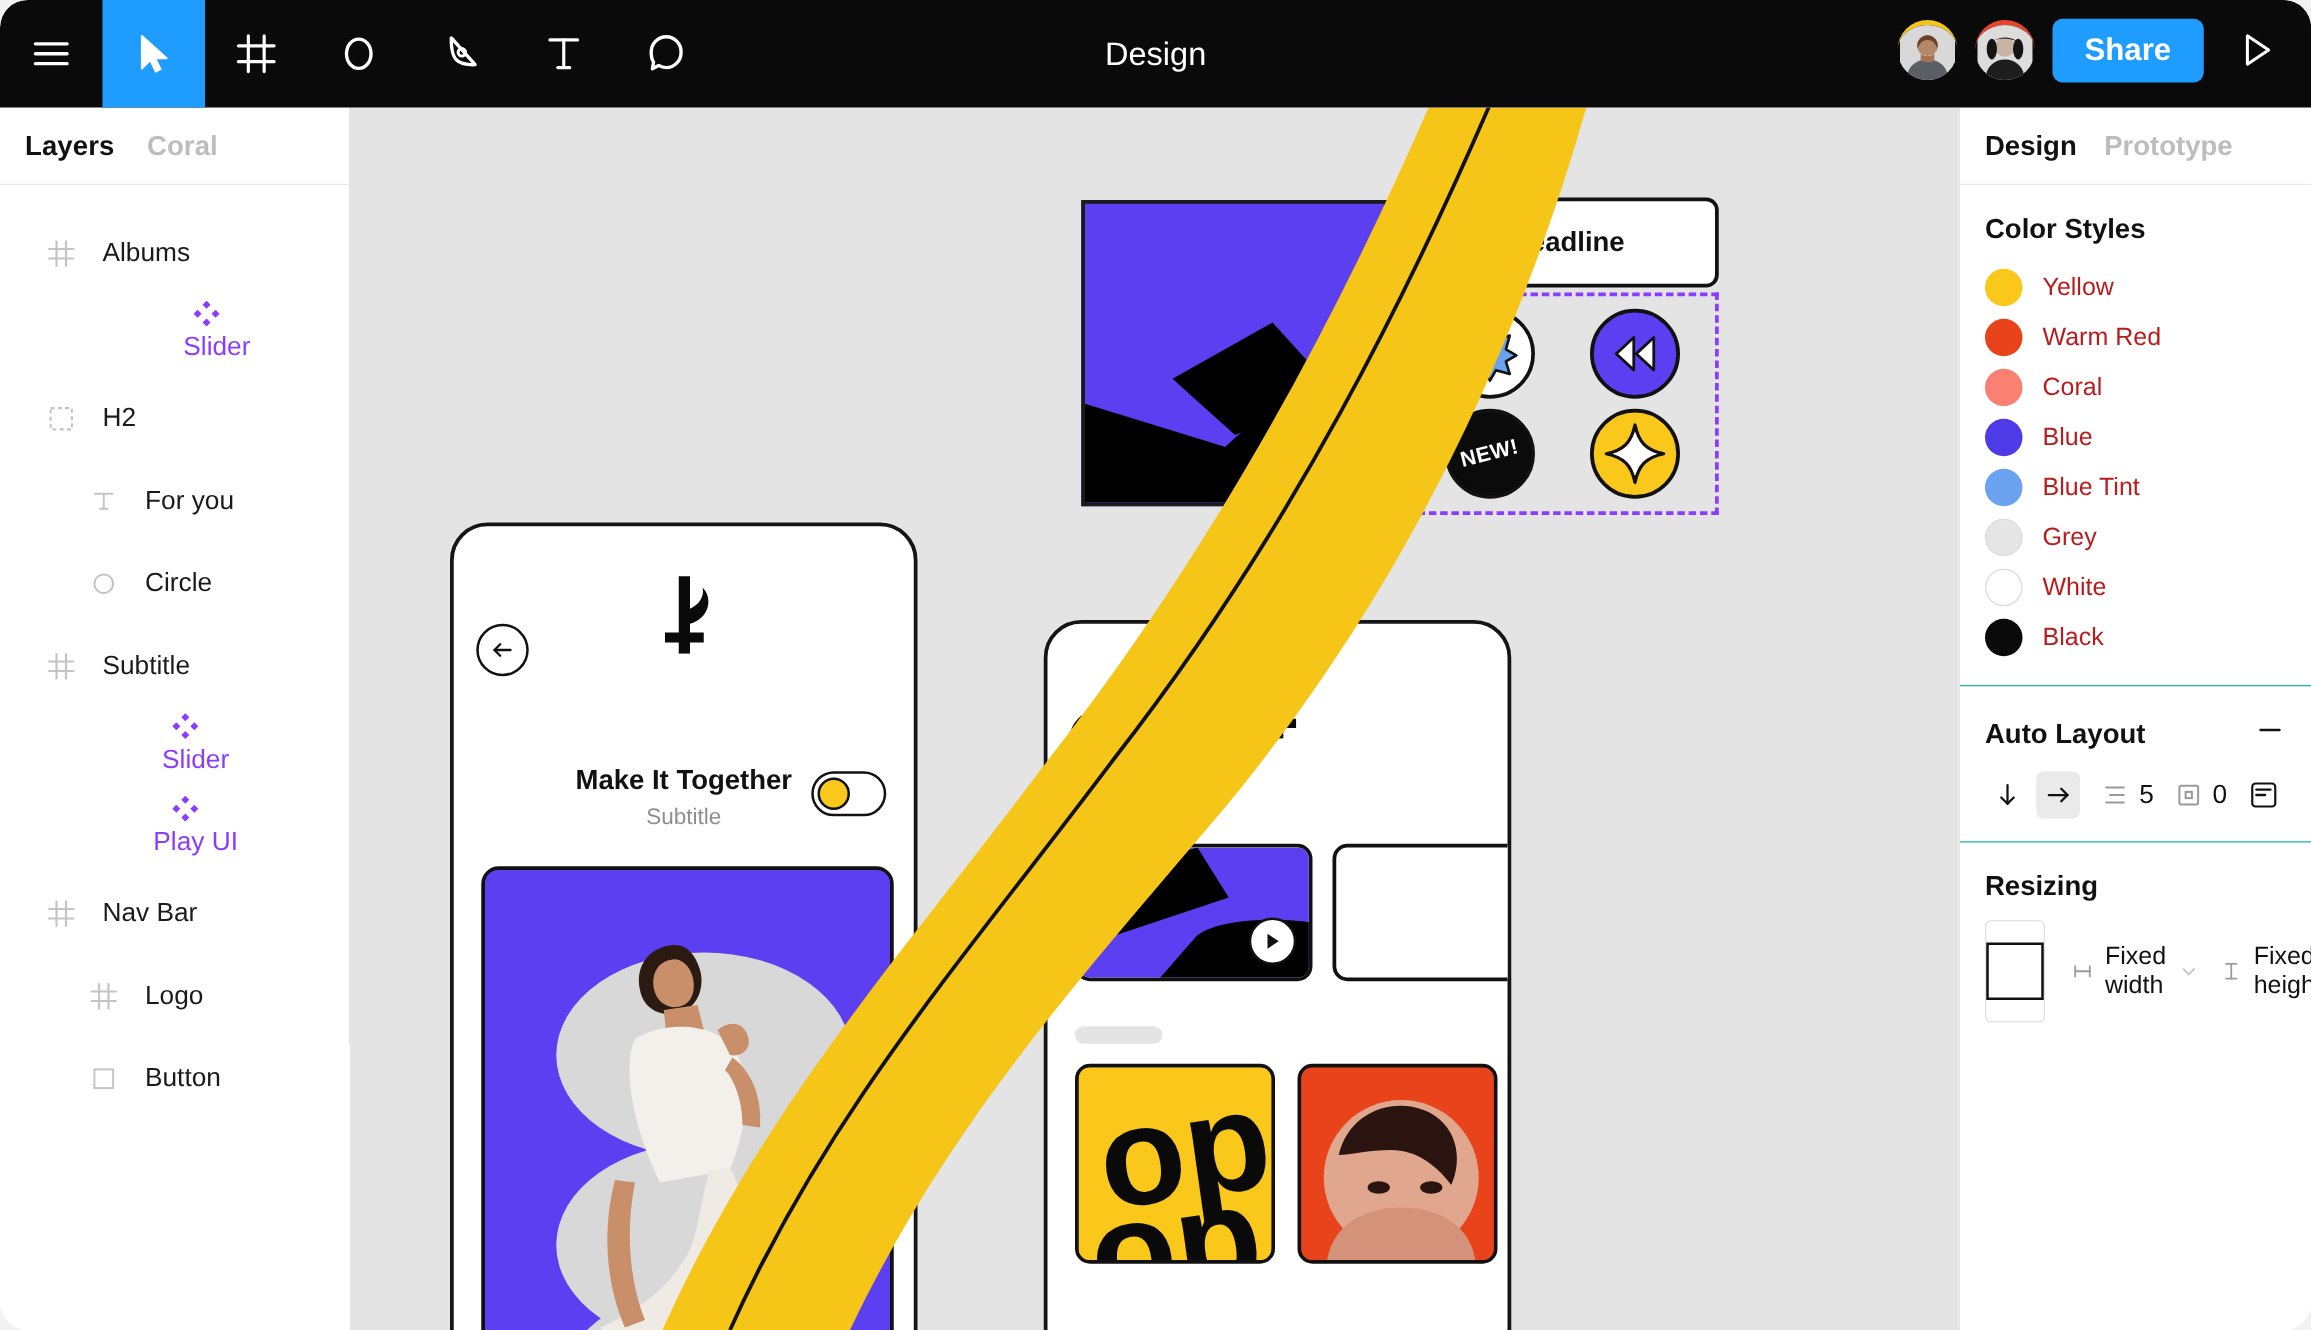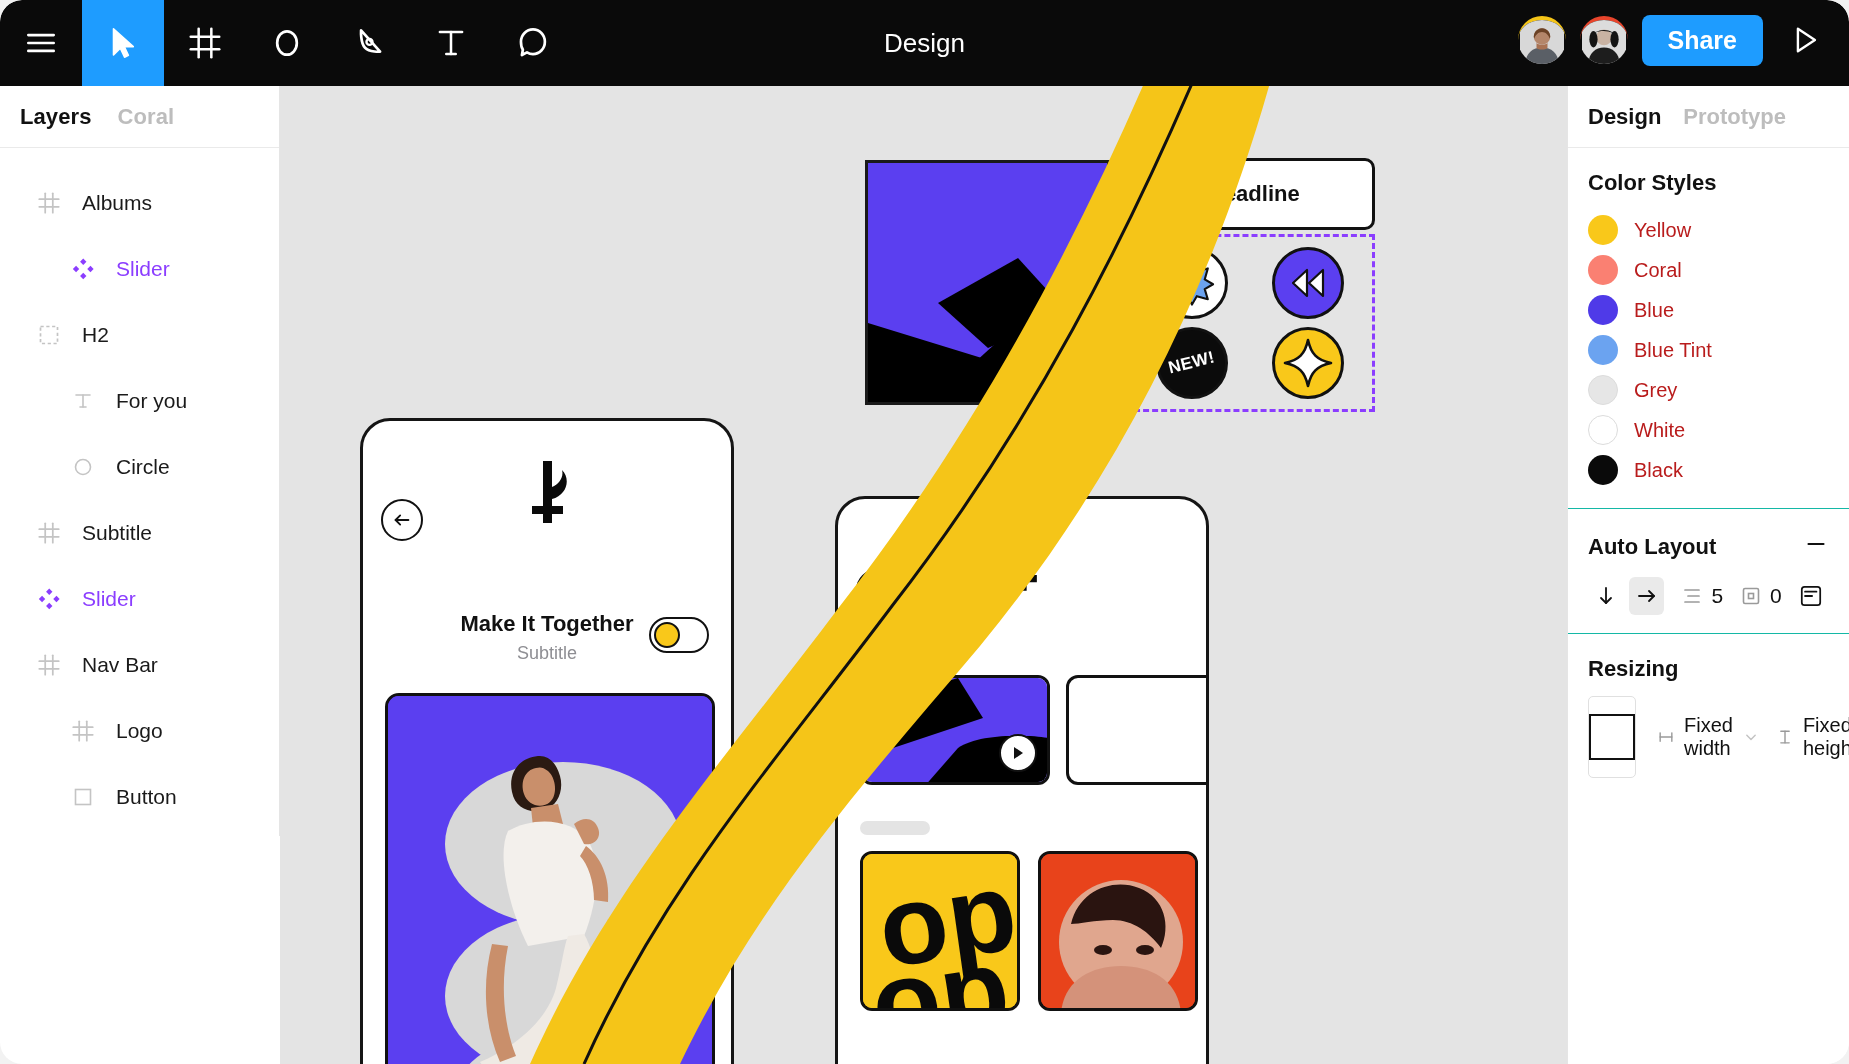--- a/index.html
+++ b/index.html
@@ -86,21 +86,21 @@
   .panel-tab.active { color: #111; }
 
   .layer-list { padding-top: 22px; }
   .layer-row {
     display: flex; align-items: center;
     height: 66px; padding-left: 34px;
     font-size: 21px; color: #1a1a1a;
     cursor: pointer;
   }
   .layer-row.indent-1 { padding-left: 68px; }
-  .layer-row.component { color: #8b3dff; font-weight: 400; }
+  .layer-row.component { color: #8b3dff; font-weight: 400; flex-direction: column; }
   .layer-icon {
     width: 30px; margin-right: 18px; flex: 0 0 30px;
     display: flex; align-items: center; justify-content: center;
   }
 
   
   .canvas {
     position: absolute; left: 280px; top: 86px;
     width: 1287px; height: 978px;
     background: #e4e4e4;
@@ -557,20 +557,33 @@
               <g fill="#8b3dff">
                 <rect x="10" y="2.5" width="4.5" height="4.5" transform="rotate(45 12.25 4.75)"></rect>
                 <rect x="10" y="16.8" width="4.5" height="4.5" transform="rotate(45 12.25 19.05)"></rect>
                 <rect x="2.8" y="9.7" width="4.5" height="4.5" transform="rotate(45 5.05 11.95)"></rect>
                 <rect x="17.2" y="9.7" width="4.5" height="4.5" transform="rotate(45 19.45 11.95)"></rect>
               </g>
             </svg>
           </span>
           <span>Slider</span>
         </div>
+        <div class="layer-row component">
+          <span class="layer-icon">
+            <svg width="24" height="24" viewBox="0 0 24 24">
+              <g fill="#8b3dff">
+                <rect x="10" y="2.5" width="4.5" height="4.5" transform="rotate(45 12.25 4.75)"></rect>
+                <rect x="10" y="16.8" width="4.5" height="4.5" transform="rotate(45 12.25 19.05)"></rect>
+                <rect x="2.8" y="9.7" width="4.5" height="4.5" transform="rotate(45 5.05 11.95)"></rect>
+                <rect x="17.2" y="9.7" width="4.5" height="4.5" transform="rotate(45 19.45 11.95)"></rect>
+              </g>
+            </svg>
+          </span>
+          <span>Play UI</span>
+        </div>
         <div class="layer-row">
           <span class="layer-icon">
             <svg width="26" height="26" viewBox="0 0 24 24">
               <g stroke="#c4c4c4" stroke-width="1.6" stroke-linecap="round">
                 <line x1="8.5" y1="3" x2="8.5" y2="21"></line>
                 <line x1="15.5" y1="3" x2="15.5" y2="21"></line>
                 <line x1="3" y1="8.5" x2="21" y2="8.5"></line>
                 <line x1="3" y1="15.5" x2="21" y2="15.5"></line>
               </g>
             </svg>
@@ -608,20 +621,24 @@
     </div>
 
     <div class="rp-section">
       <div class="rp-head">
         <span>Color Styles</span>
       </div>
       <div id="color-list">
           <div class="color-row">
             <span class="swatch" style="background: rgb(249, 200, 26);"></span>
             <span class="color-name">Yellow</span>
+          </div>
+          <div class="color-row">
+            <span class="swatch" style="background: rgb(232, 67, 27);"></span>
+            <span class="color-name">Warm Red</span>
           </div>
           <div class="color-row">
             <span class="swatch" style="background: rgb(250, 128, 114);"></span>
             <span class="color-name">Coral</span>
           </div>
           <div class="color-row">
             <span class="swatch" style="background: rgb(79, 58, 232);"></span>
             <span class="color-name">Blue</span>
           </div>
           <div class="color-row">

